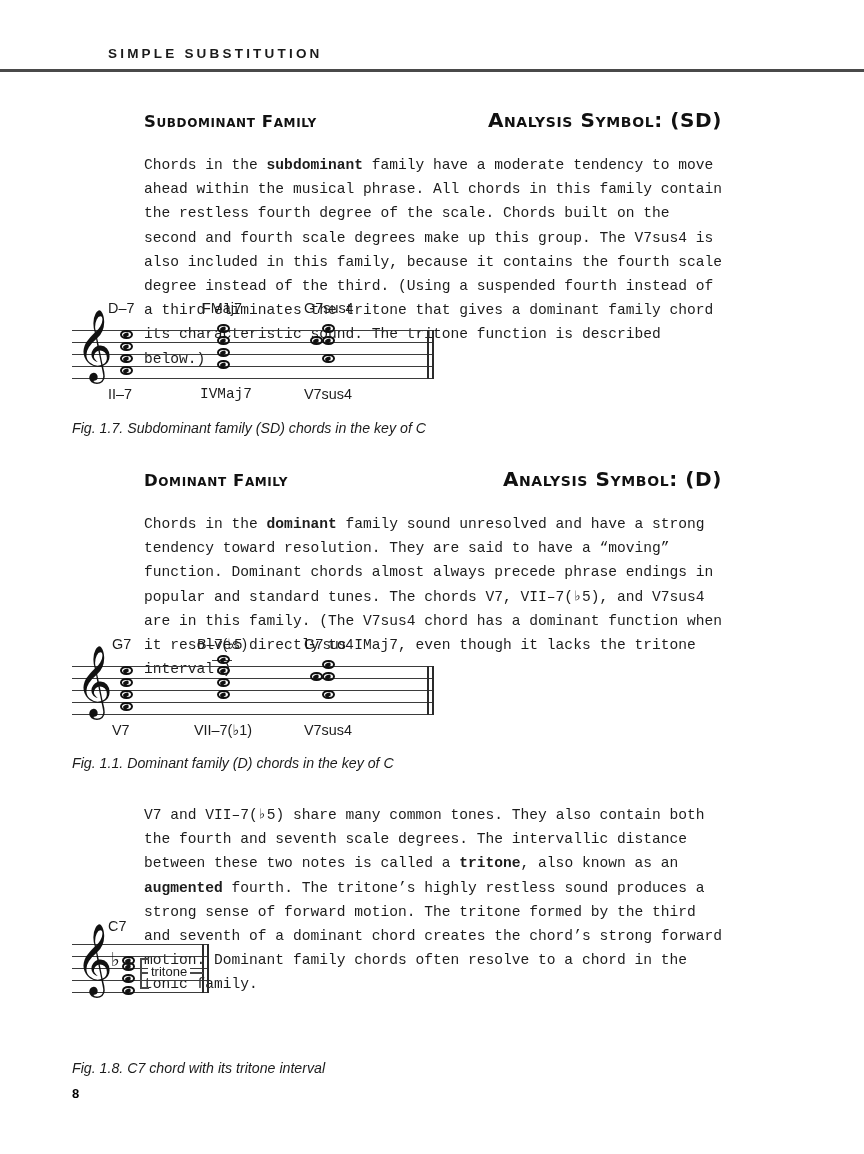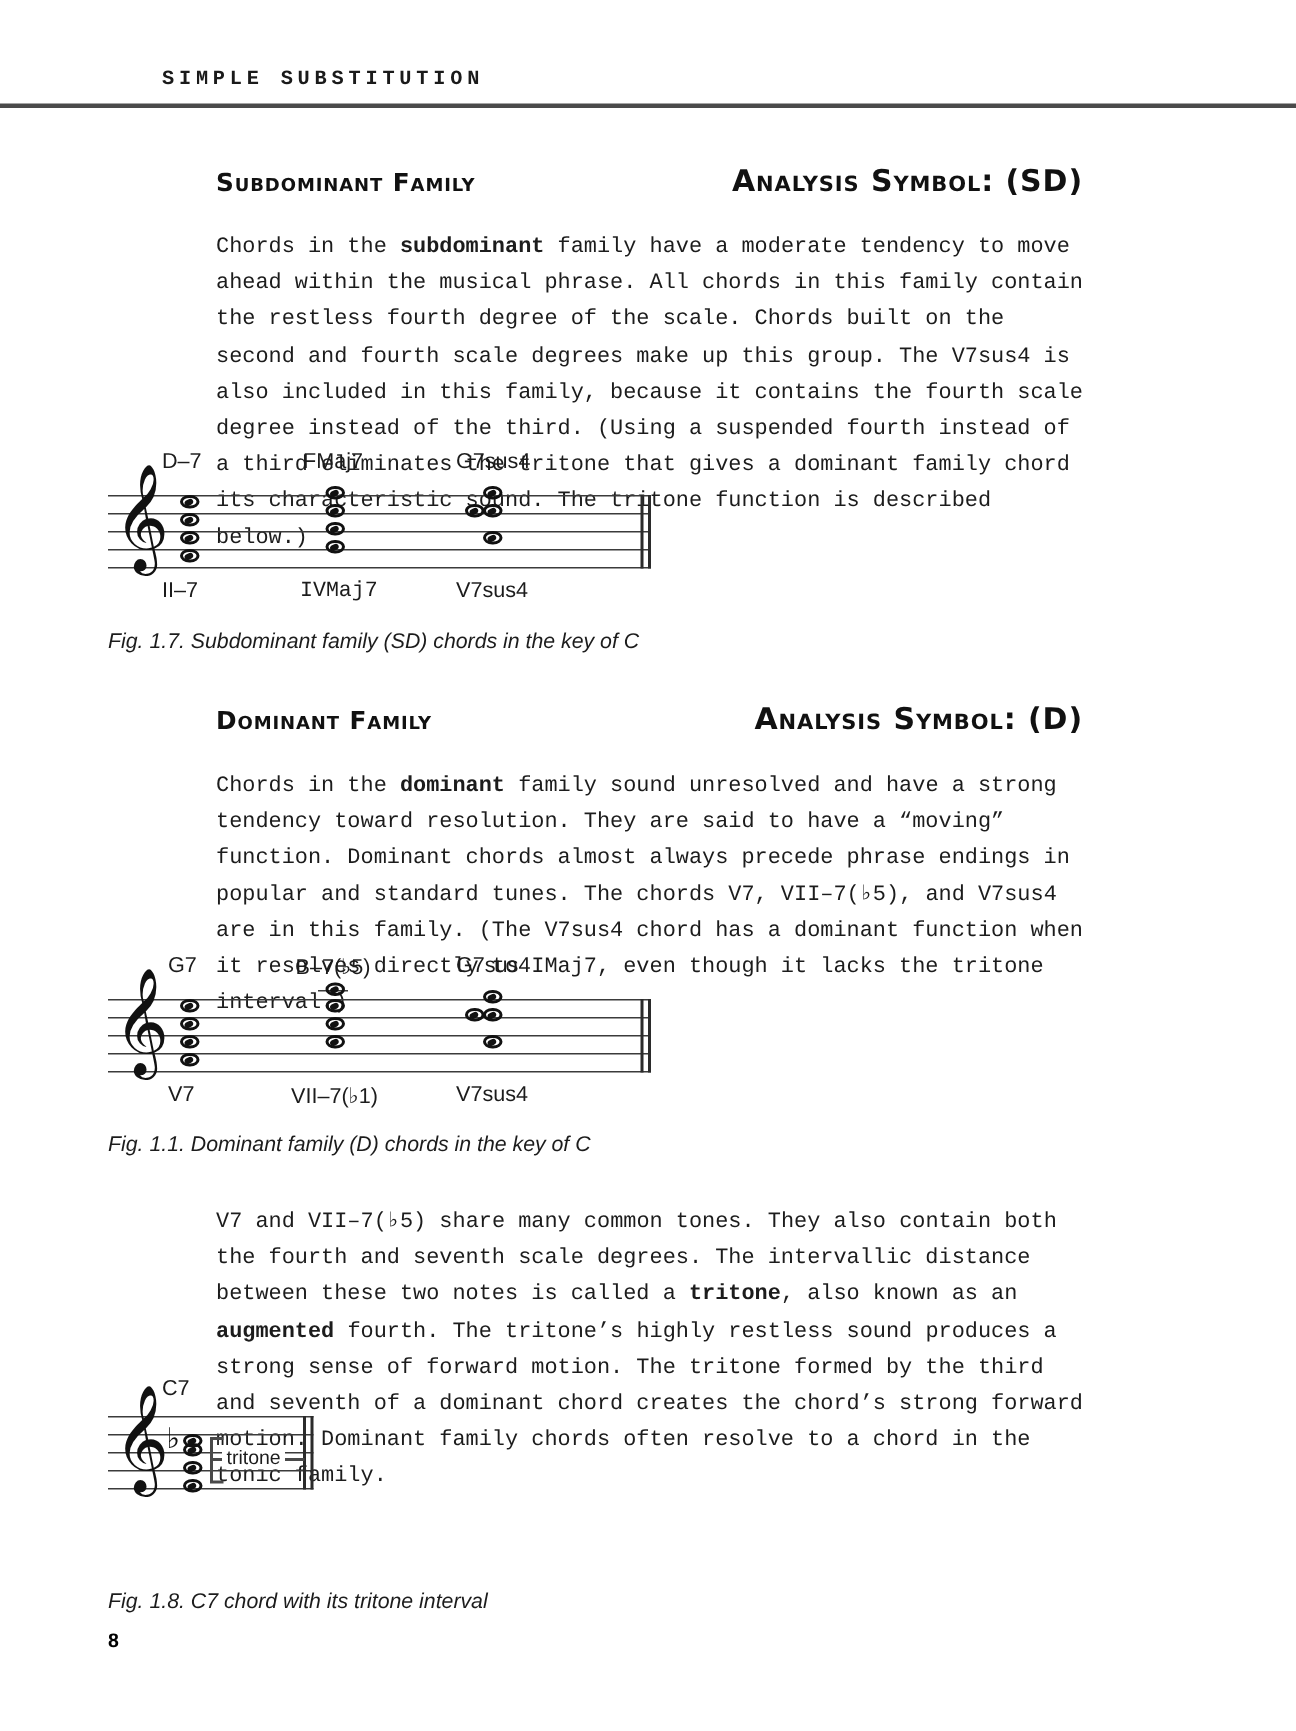--- a/index.html
+++ b/index.html
@@ -14,21 +14,21 @@
     font-family: "Liberation Sans", sans-serif;
     color: #000000;
     overflow: hidden;
   }
 
   
   .running-head {
     position: absolute;
     left: 108px;
     top: 46px;
-    font-family: Liberation Mono, monospace;
+    font-family: Liberation Sans, sans-serif;
     font-weight: 700;
     font-size: 13.5px;
     letter-spacing: 3.2px;
     color: #1a1a1a;
   }
   .head-rule {
     position: absolute;
     left: 0;
     top: 69px;
     width: 864px;

